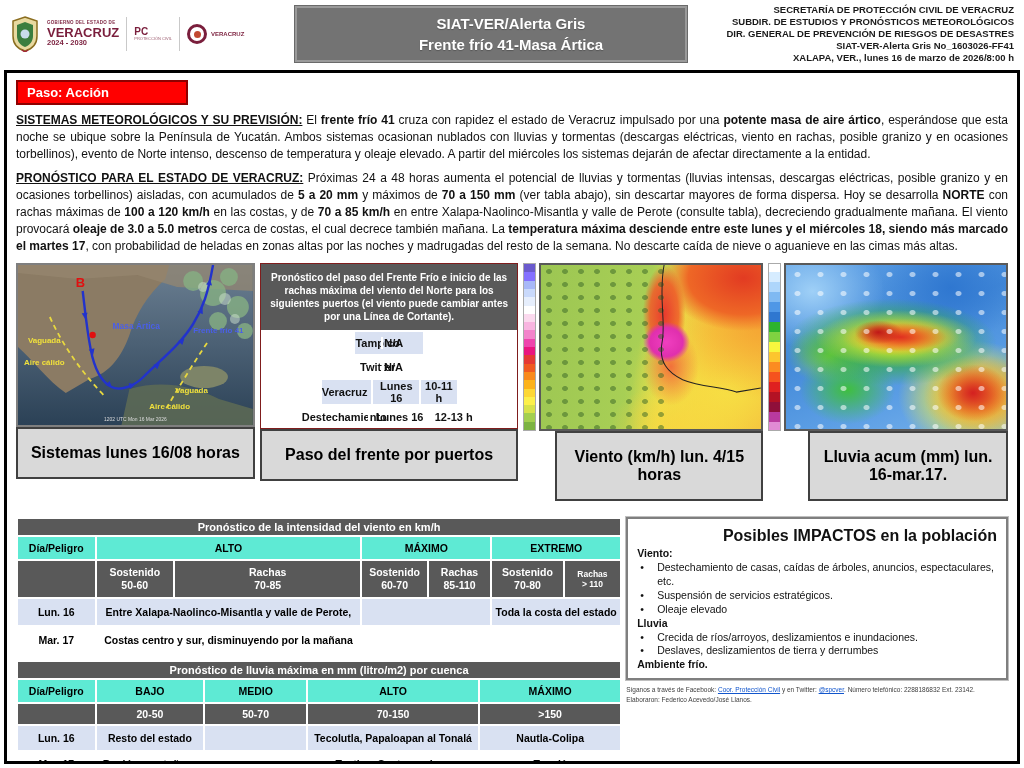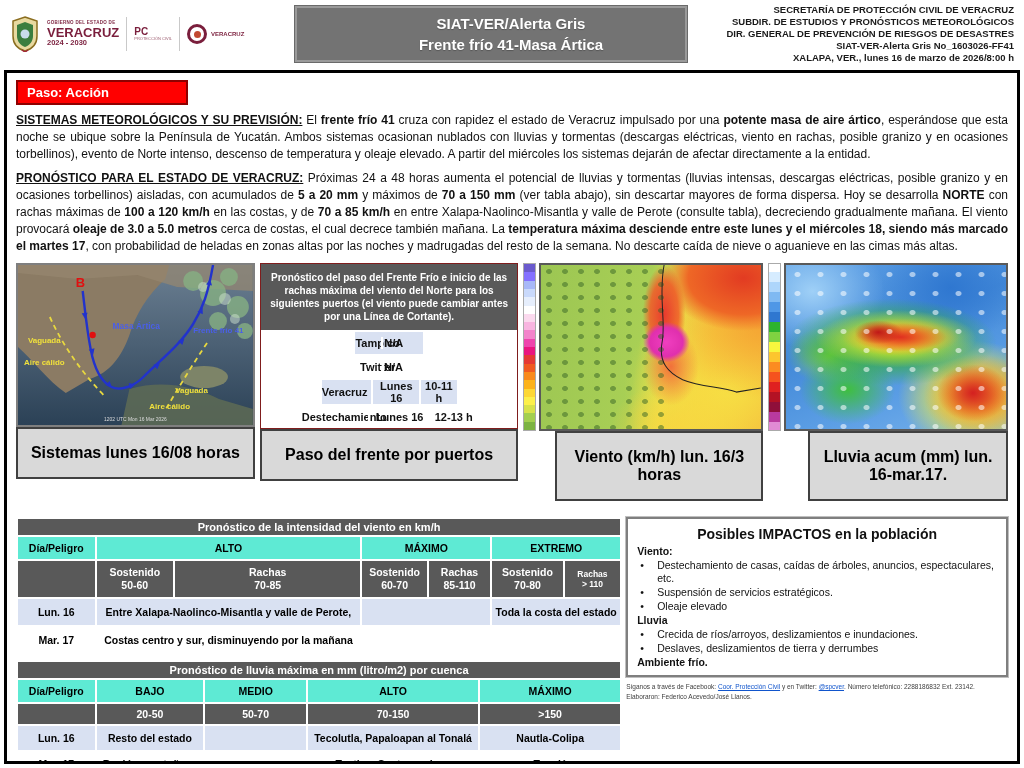--- a/index.html
+++ b/index.html
@@ -86,21 +86,21 @@
   .hlite{background:#5eead4;font-weight:bold;text-align:center;height:20px;color:#000;}
   .dark{background:#595959;color:#fff;font-weight:bold;text-align:center;line-height:1.25;height:34px;}
   .dark .sm{font-size:8.5px;}
   .rowA{background:#d9e1f2;} .rowB{background:#ffffff;}
   .bodyc{font-weight:bold;text-align:center;height:24px;color:#000;}
   .rain-t{margin-top:5px;}
   .rain-t .dark{height:18px;}
   .rain-t .bodyc{height:22px;}
   
   .impacts{border:2px solid #7f7f7f;outline:1px solid #bfbfbf;padding:6px 9px;font-size:10.5px;line-height:1.32;background:#fff;}
-  .imp-title{font-weight:bold;text-align:center;font-size:14px;margin-bottom:1px;}
+  .imp-title{font-weight:bold;text-align:right;font-size:16px;margin-bottom:1px;}
   .imp-h{font-weight:bold;}
   .imp-item{display:flex;}
   .imp-item .dot{width:20px;text-align:left;padding-left:3px;box-sizing:border-box;}
   .imp-item .txt{flex:1;}
   .finep{margin-top:5px;font-size:6.5px;line-height:1.5;color:#404040;}
   .finep a{color:#1155cc;text-decoration:underline;}
   svg text{font-family:"Liberation Sans",sans-serif;}
 </style>
 </head>
 <body>
@@ -244,21 +244,21 @@
       <div class="maprow">
         <div class="cbar cbar-wind"></div>
         <div class="mapbox">
           <div class="windmap"></div>
           <div class="wind-tex"></div>
           <svg width="100%" height="100%" viewBox="0 0 225 160" preserveAspectRatio="none" style="position:absolute;inset:0;">
             <path d="M126 0 C120 30 128 55 124 75 C120 95 130 105 145 112 C165 120 185 118 200 124 L225 120" fill="none" stroke="#222" stroke-width="1"></path>
           </svg>
         </div>
       </div>
-      <div class="cap cap-c">Viento (km/h) lun. 16/3 horas</div>
+      <div class="cap cap-c">Viento (km/h) lun. 4/15 horas</div>
     </div>
 
     <div class="pcol p-d">
       <div class="maprow">
         <div class="cbar cbar-rain"></div>
         <div class="mapbox">
           <div class="rainmap"></div>
           <div class="rain-tex"></div>
         </div>
       </div>

